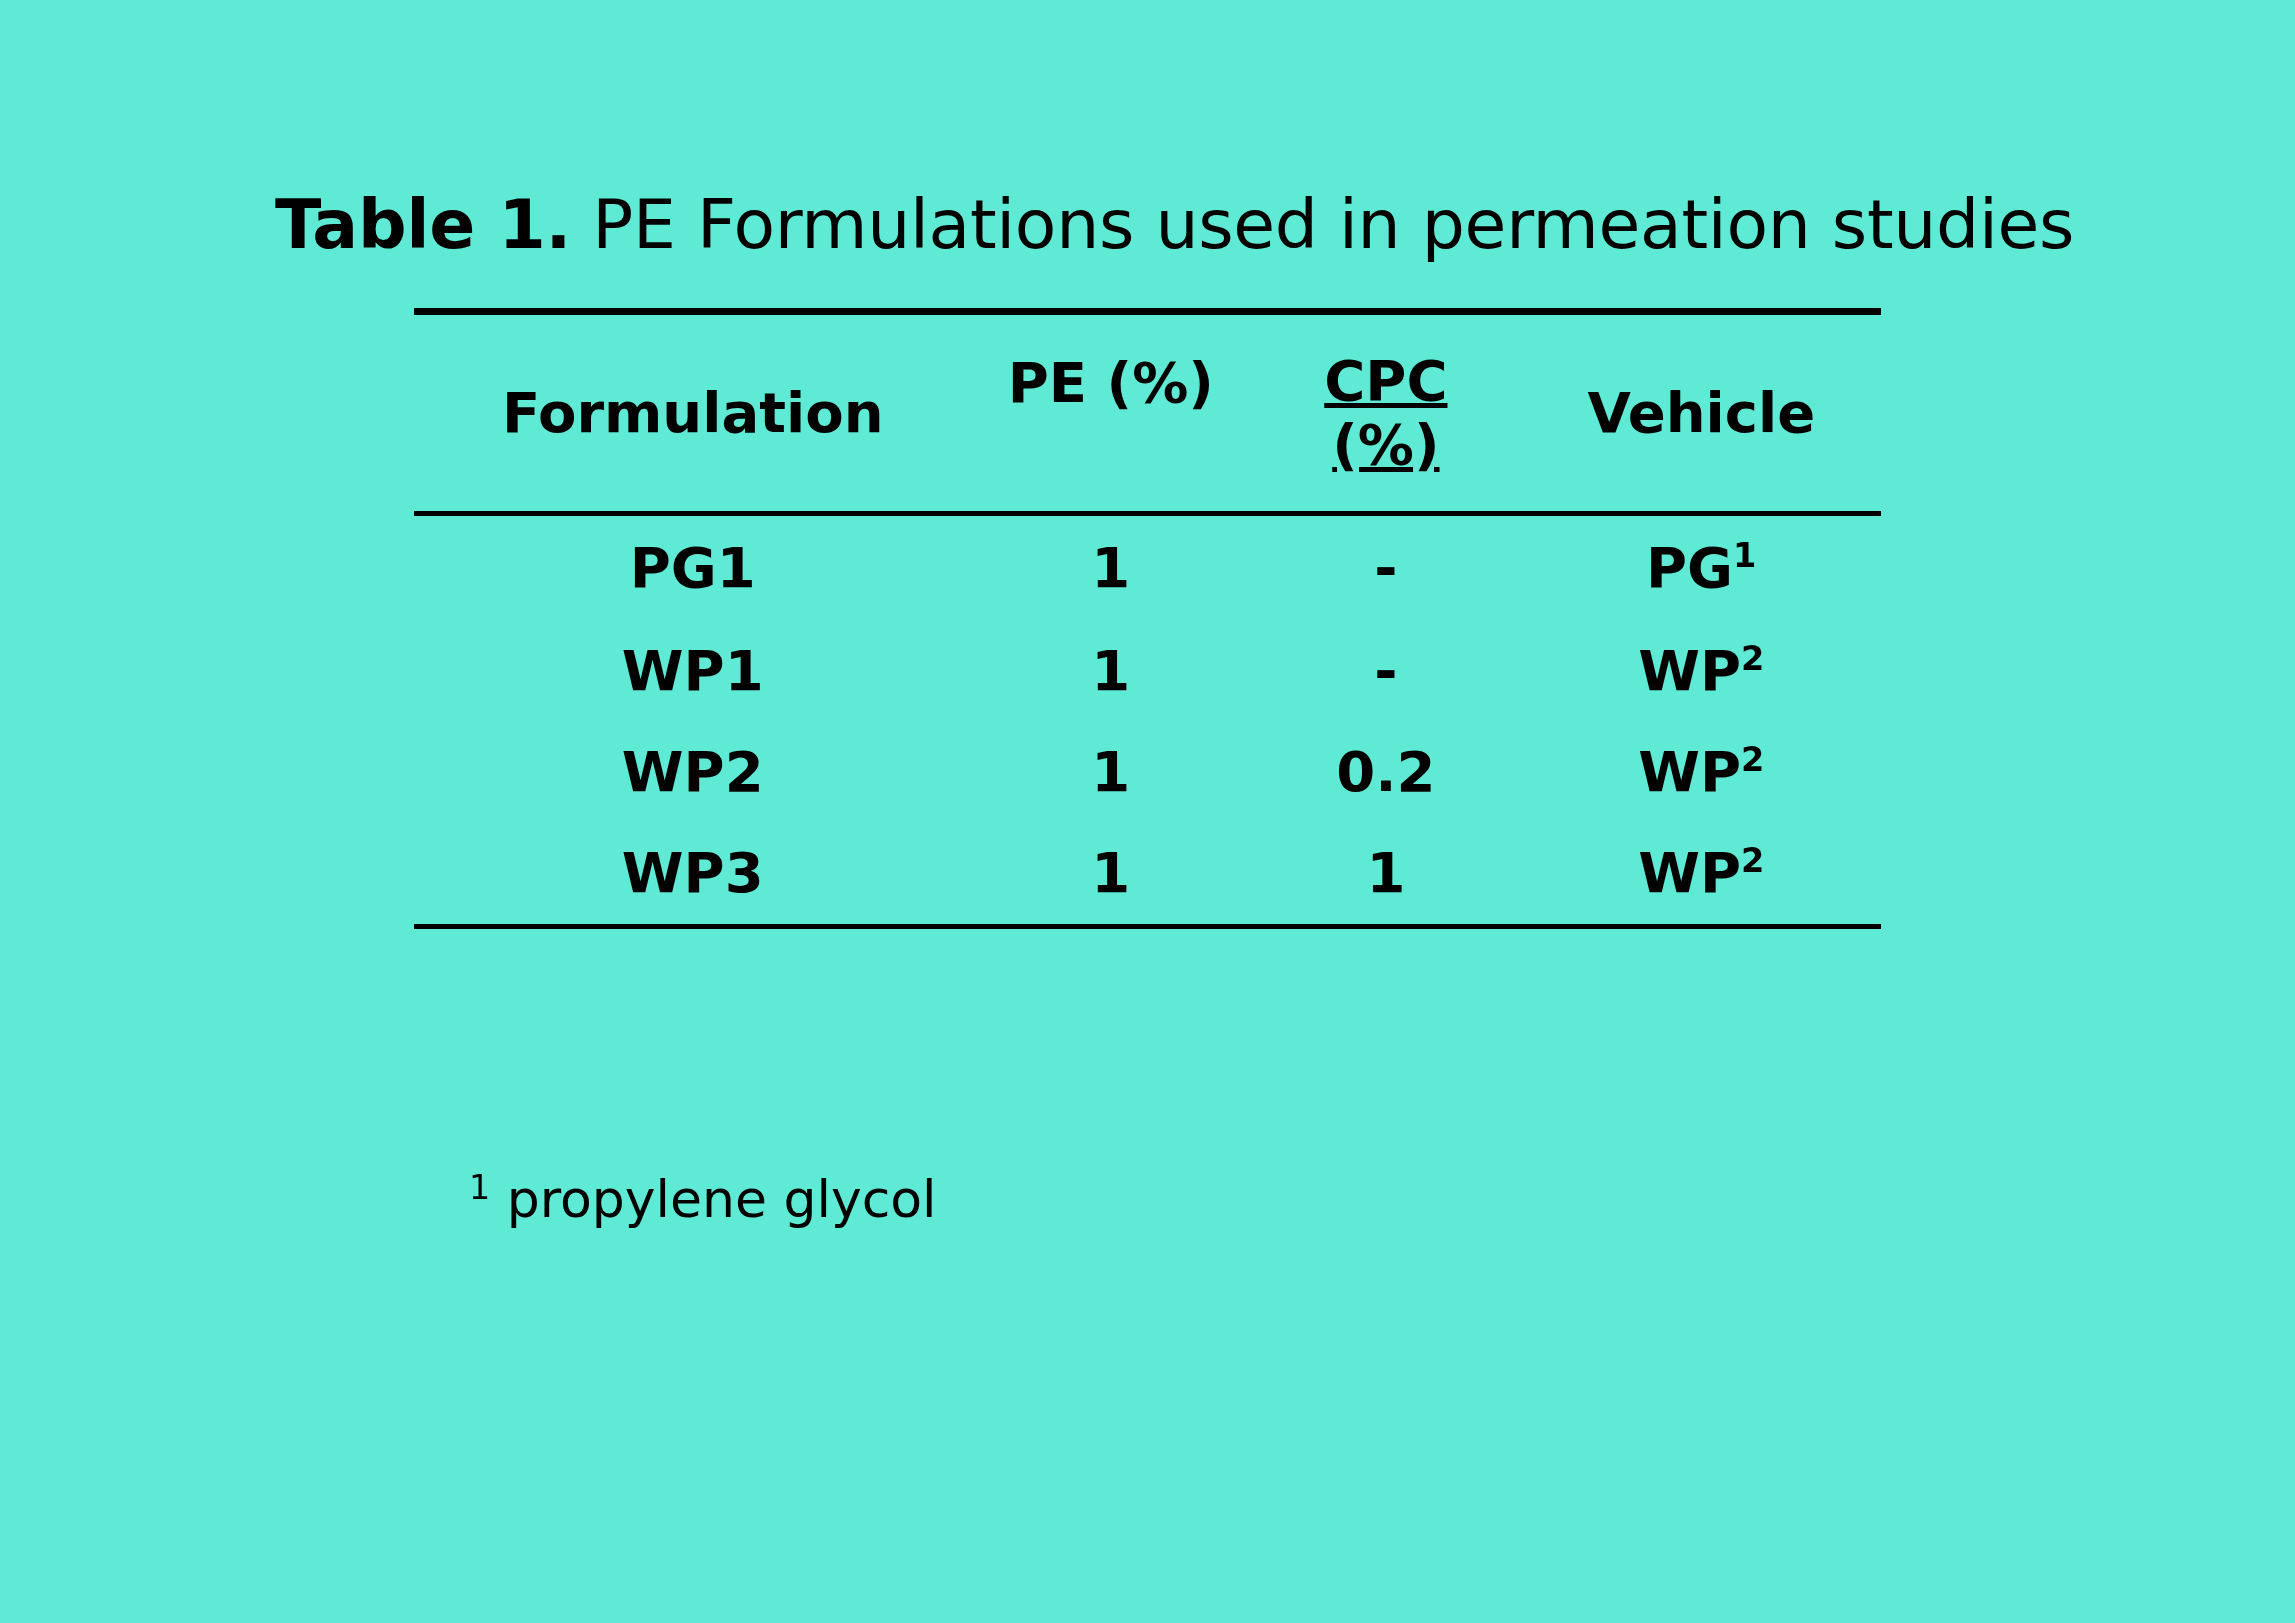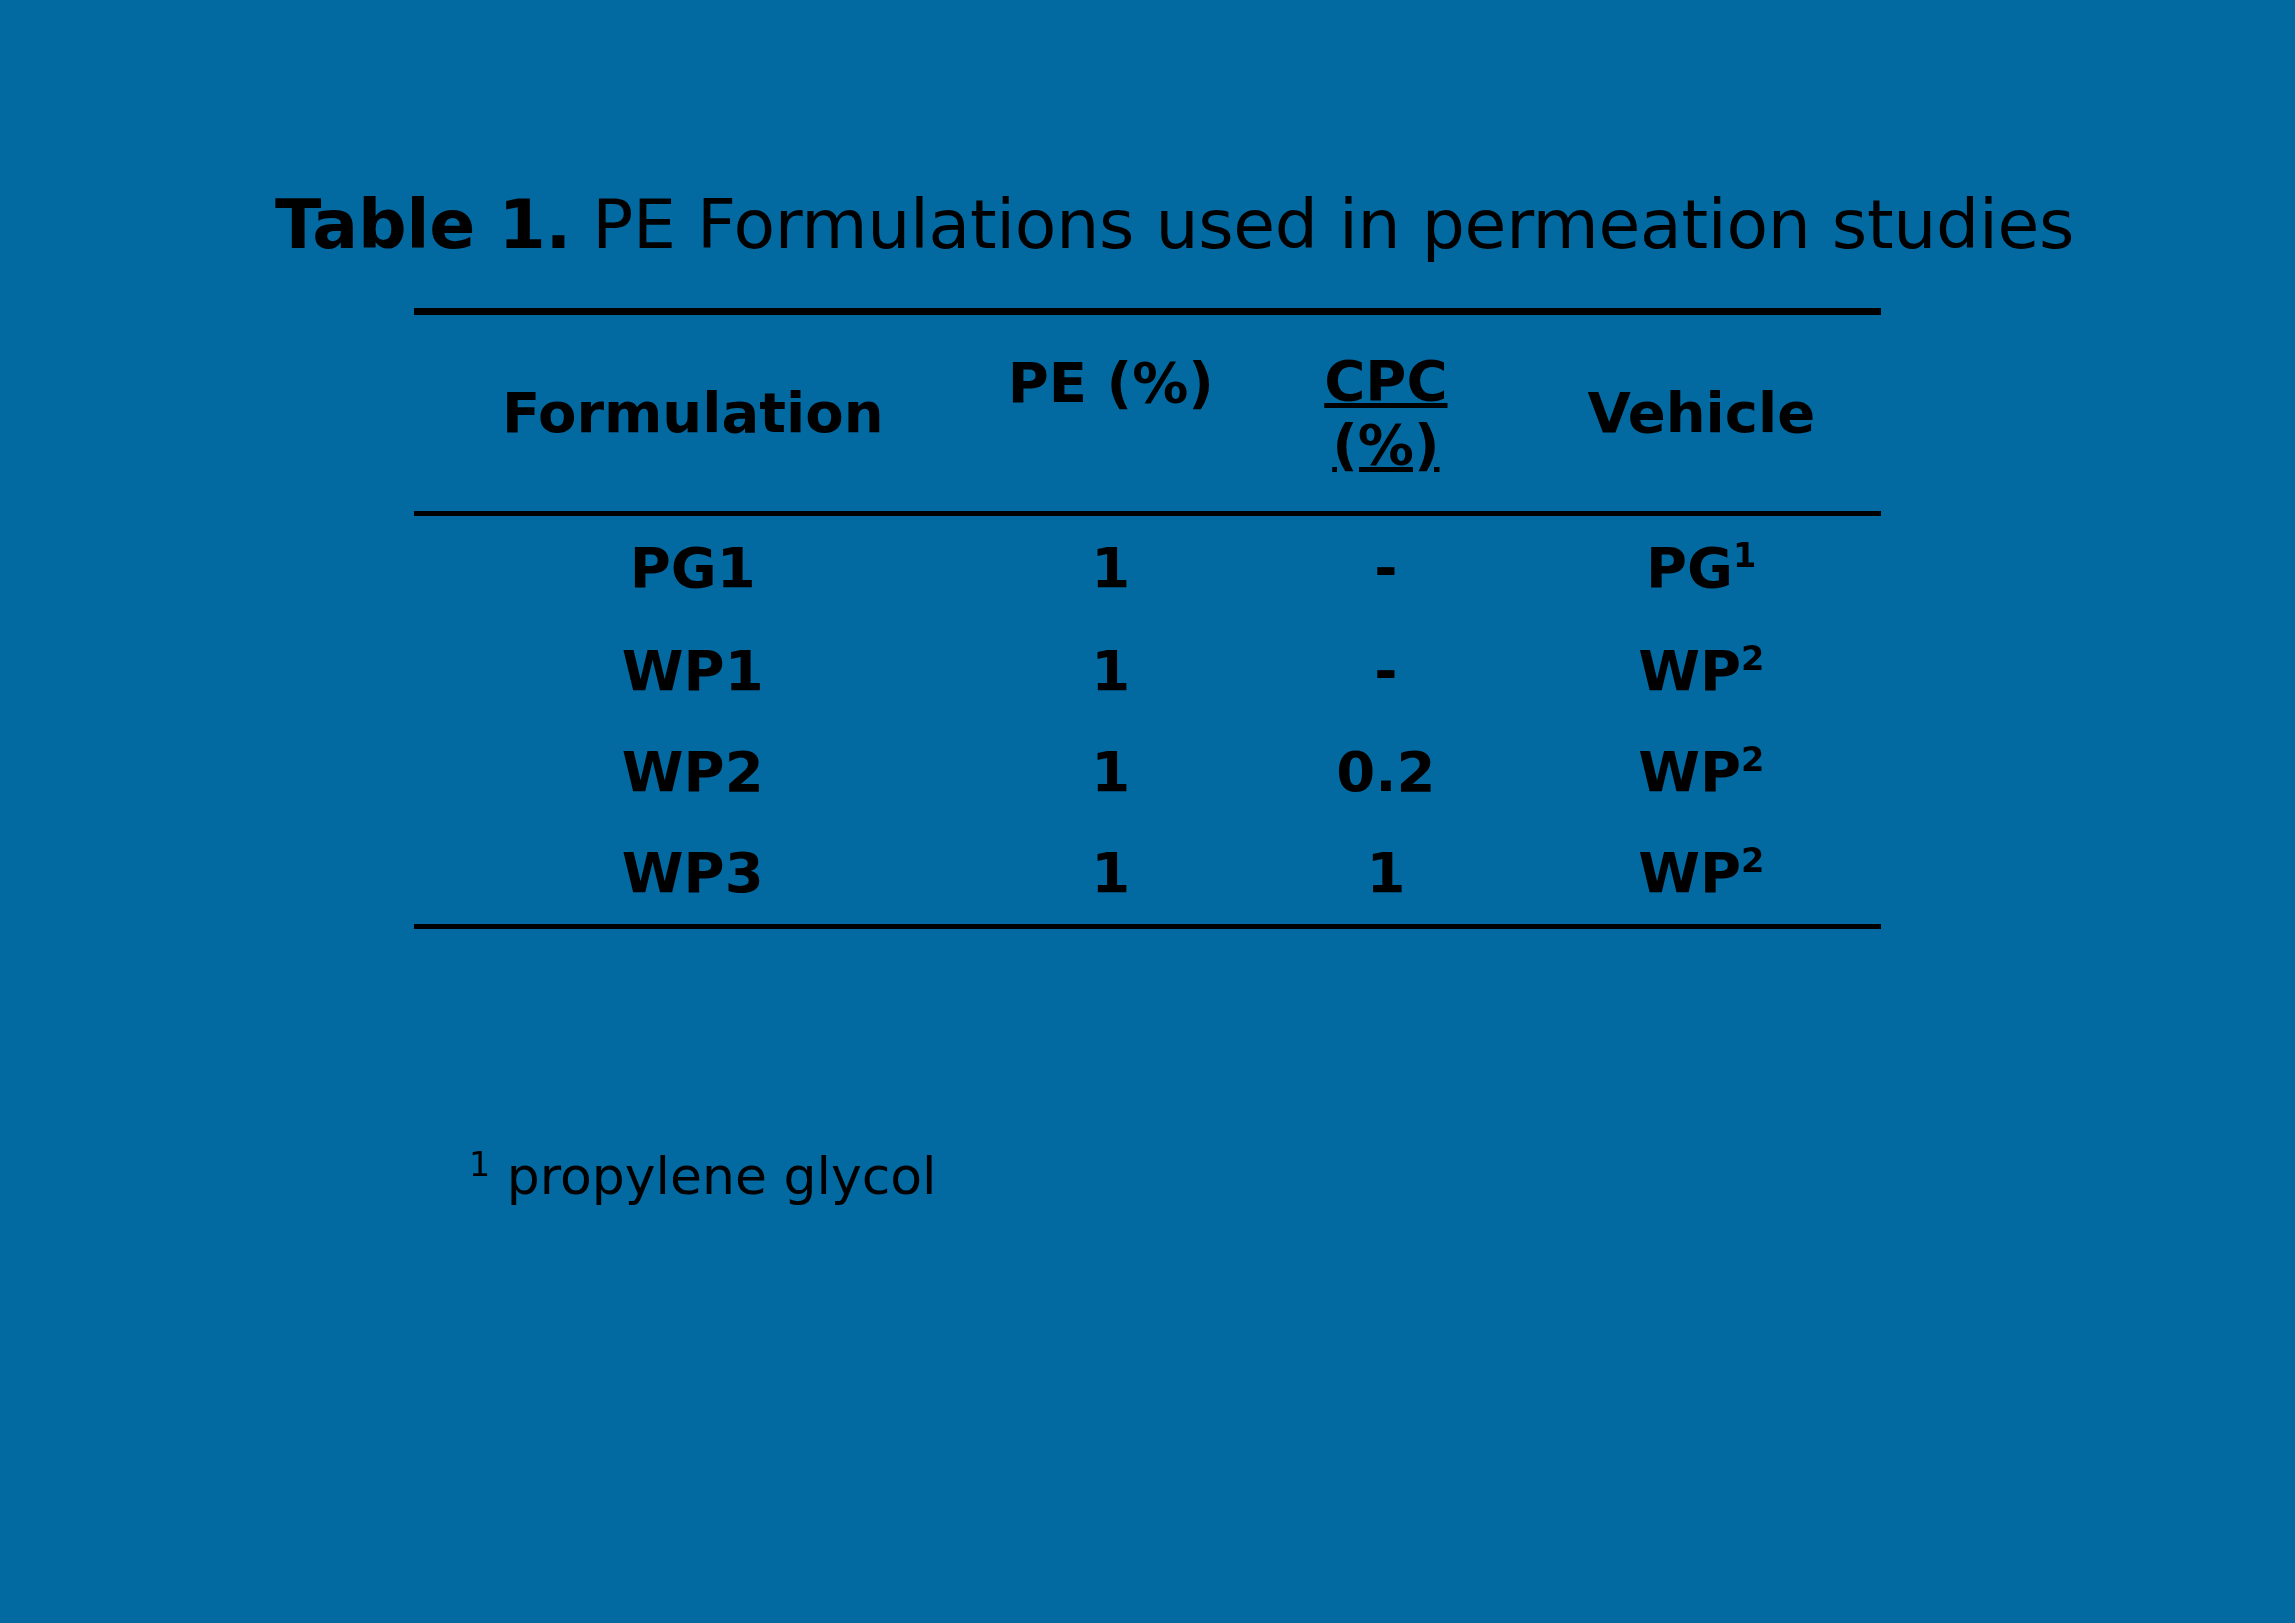--- a/index.html
+++ b/index.html
@@ -12,21 +12,21 @@
     height: 1623px;
     font-family: "DejaVu Sans", sans-serif;
     color: #000000;
     overflow: hidden;
   }
 
   .page {
     position: relative;
     width: 2295px;
     height: 1623px;
-    background: #0369a1;
+    background: #5eead4;
   }
 
   
   .table-title {
     position: absolute;
     left: 275px;
     top: 188px;
     width: 1767px;
     font-size: 68px;
     line-height: 1.08;
@@ -109,20 +109,21 @@
   .footnotes {
     position: absolute;
     left: 469px;
     top: 1137px;
     font-size: 52px;
     line-height: 1.52;
     font-weight: 400;
   }
   .footnotes .fn {
     white-space: nowrap;
+    margin-top: 23px;
   }
   .footnotes .fn sup {
     font-size: 0.64em;
   }
 </style>
 </head>
 <body>
 
 <div class="page">
 

